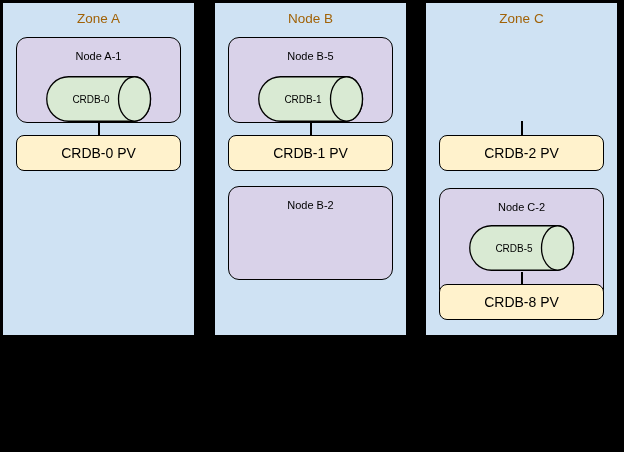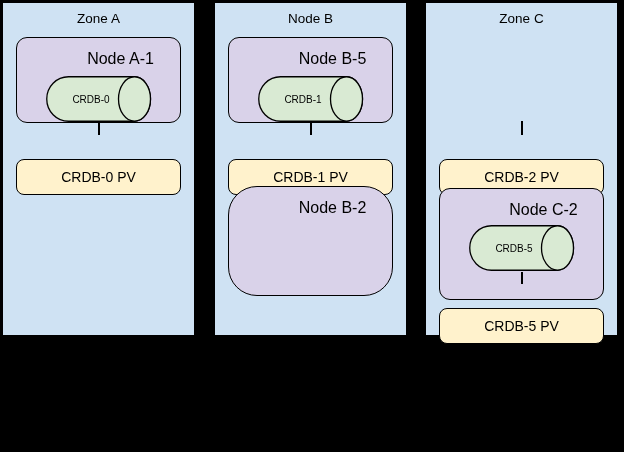--- a/index.html
+++ b/index.html
@@ -27,43 +27,42 @@
   .zone-a { left: 2px; }
   .zone-b { left: 214px; }
   .zone-c { left: 425px; text-decoration: underline; }
   .zone-label {
     position: absolute;
     top: 8px;
     left: 0;
     width: 100%;
     text-align: center;
     font-size: 13.5px;
-    color: #000000;
+    color: #a16207;
   }
   .node {
     position: absolute;
     left: 13px;
     right: 13px;
     background: var(--node_fill, #d9d2e9);
     border: 1.3px solid var(--border, #000);
     border-radius: 11px;
     box-sizing: border-box;
   }
   .node-row1 { top: 34px; height: 86px; }
-  .node-b2   { top: 183px; height: 110px; border-radius: 29px; }
+  .node-b2   { top: 183px; height: 94px; }
   .node-c2   { top: 185px; height: 112px; }
   .node-label {
     position: absolute;
     top: 12px;
     left: 0;
     width: 100%;
     text-align: center;
-    font-size: 16px;
+    font-size: 11px;
     color: #000;
-    padding-left: 22px;
   }
   .cyl {
     position: absolute;
     left: 50%;
     margin-left: -53px;
     width: 106px;
     height: 46px;
   }
   .cyl-row1 { top: 38px; }
   .cyl-c2   { top: 36px; }
@@ -88,21 +87,20 @@
     height: 36px;
     background: var(--pv_fill, #fff2cc);
     border: 1.3px solid var(--border, #000);
     border-radius: 8px;
     box-sizing: border-box;
     display: flex;
     align-items: center;
     justify-content: center;
     font-size: 14px;
     color: #000;
-    margin-top: 24px;
   }
   .pv-row1 { top: 132px; }
   .pv-c2   { top: 281px; }
 </style>
 </head>
 <body>
 
 <div class="stage">
 
   <div class="zone zone-a">
@@ -143,16 +141,16 @@
 
     <div class="node node-c2">
       <div class="node-label">Node C-2</div>
       <svg class="cyl cyl-c2" viewBox="0 0 106 46">
         <path d="M 22.5 0.75 L 88.5 0.75 A 16 22.25 0 0 1 88.5 45.25 L 22.5 45.25 A 21.75 22.25 0 0 1 22.5 0.75 Z" fill="#d9ead3" stroke="#000" stroke-width="1.3"></path>
         <ellipse cx="88.5" cy="23" rx="16" ry="22.25" fill="#d9ead3" stroke="#000" stroke-width="1.3"></ellipse>
         <text x="45" y="26.5" text-anchor="middle">CRDB-5</text>
       </svg>
     </div>
     <div class="connector conn-c2"></div>
-    <div class="pv pv-c2">CRDB-5 PV</div>
+    <div class="pv pv-c2">CRDB-8 PV</div>
   </div>
 
 </div>
 
 </body></html>

